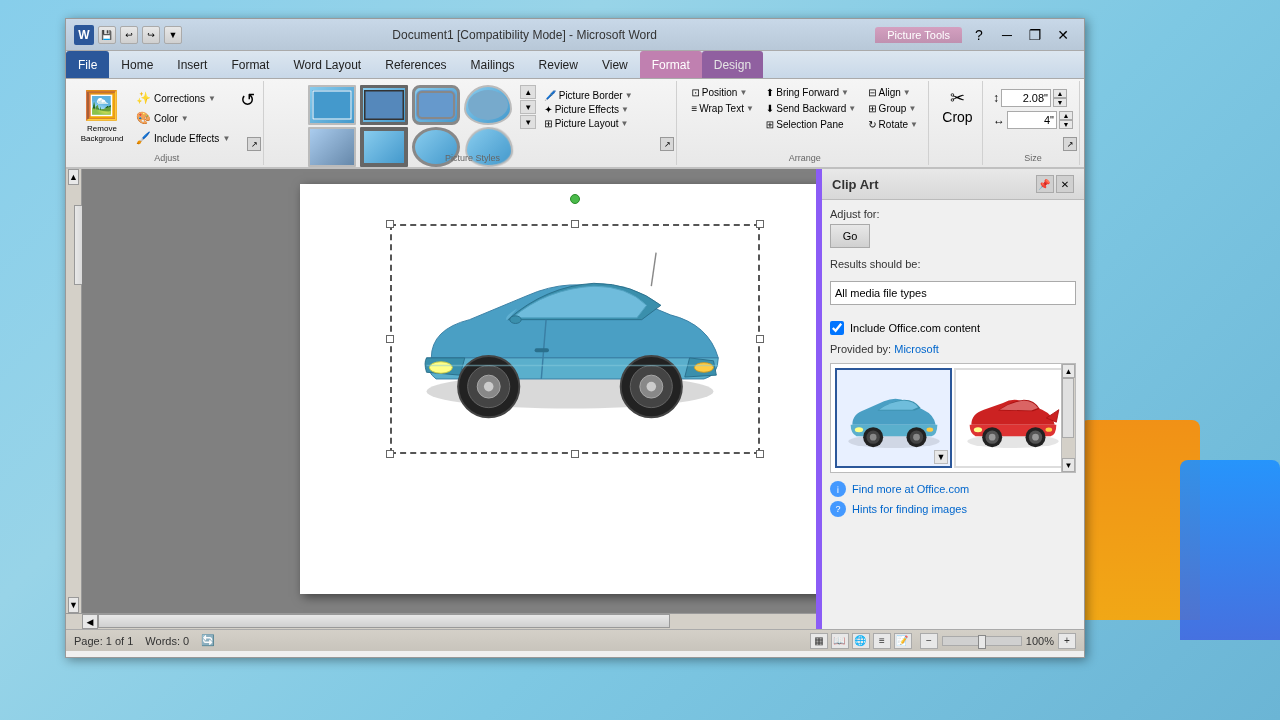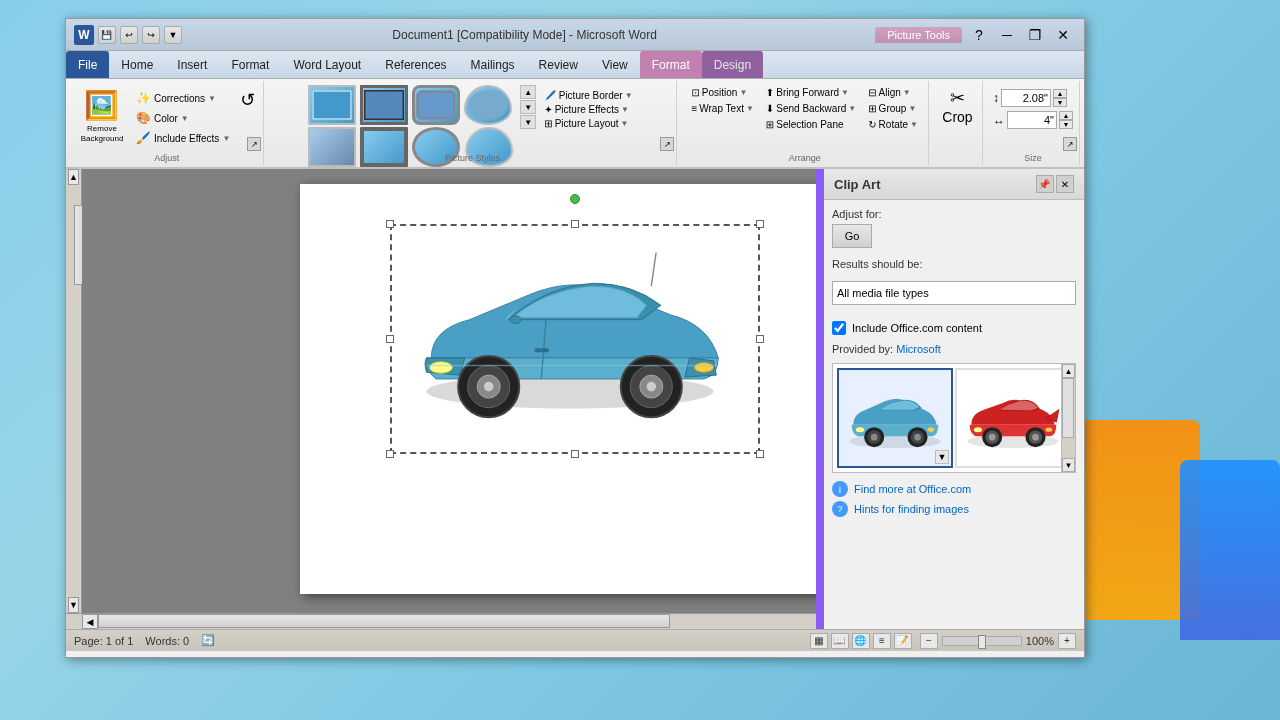--- a/index.html
+++ b/index.html
@@ -89,21 +89,21 @@
     .h-scroll-track { flex: 1; background: #d4d0c8; position: relative; }
     .h-scroll-thumb { height: 14px; background: linear-gradient(to bottom, #e8e8e8, #d0d0d0); border: 1px solid #999; width: 60%; position: absolute; left: 0; top: 0; cursor: pointer; }
 
     
     .status-bar { height: 22px; background: linear-gradient(to bottom, #d4d0c8, #c8c4bc); border-top: 1px solid #aaa; display: flex; align-items: center; padding: 0 8px; gap: 12px; font-size: 11px; color: #333; }
     .status-right { margin-left: auto; display: flex; align-items: center; gap: 8px; }
     .zoom-controls { display: flex; align-items: center; gap: 4px; }
     .zoom-btn { width: 18px; height: 16px; background: #e8e8e8; border: 1px solid #aaa; cursor: pointer; display: flex; align-items: center; justify-content: center; font-size: 10px; }
 
     
-    .clipart-panel { position: absolute; right: 0; top: 0; width: 268px; background: #f0f0f0; border-left: 8px solid #8b5cf6; height: 100%; display: flex; flex-direction: column; }
+    .clipart-panel { position: absolute; right: 0; top: 0; width: 268px; background: #f0f0f0; border-left: 6px solid #8b5cf6; height: 100%; display: flex; flex-direction: column; }
     .panel-header { background: linear-gradient(to bottom, #e8e8e8, #d8d8d8); padding: 6px 10px; display: flex; align-items: center; justify-content: space-between; border-bottom: 1px solid #bbb; }
     .panel-title { font-size: 13px; font-weight: bold; color: #333; }
     .panel-controls { display: flex; gap: 2px; }
     .panel-ctrl-btn { width: 18px; height: 18px; background: #d0d0d0; border: 1px solid #aaa; cursor: pointer; display: flex; align-items: center; justify-content: center; font-size: 10px; }
     .panel-body { padding: 8px; flex: 1; overflow-y: auto; }
     .panel-label { font-size: 11px; color: #333; margin-bottom: 4px; }
     .search-row { display: flex; gap: 4px; margin-bottom: 10px; }
     .search-input { flex: 1; height: 24px; border: 1px solid #aaa; padding: 0 4px; font-size: 12px; background: white; }
     .go-btn { width: 40px; height: 24px; background: linear-gradient(to bottom, #e8e8e8, #d0d0d0); border: 1px solid #aaa; font-size: 11px; cursor: pointer; }
     .results-label { font-size: 11px; color: #333; margin-bottom: 11px; }

